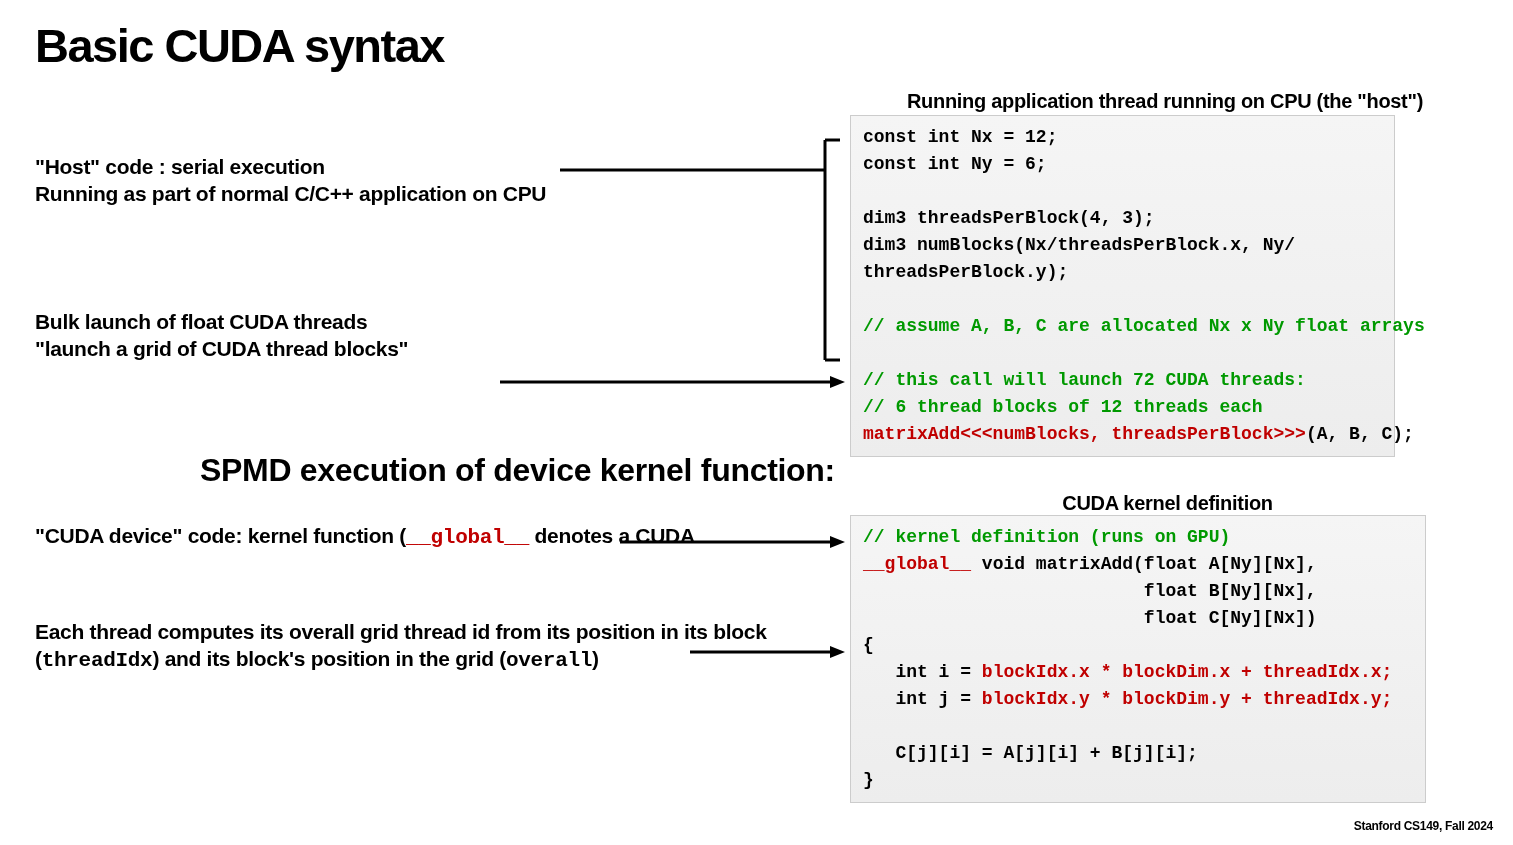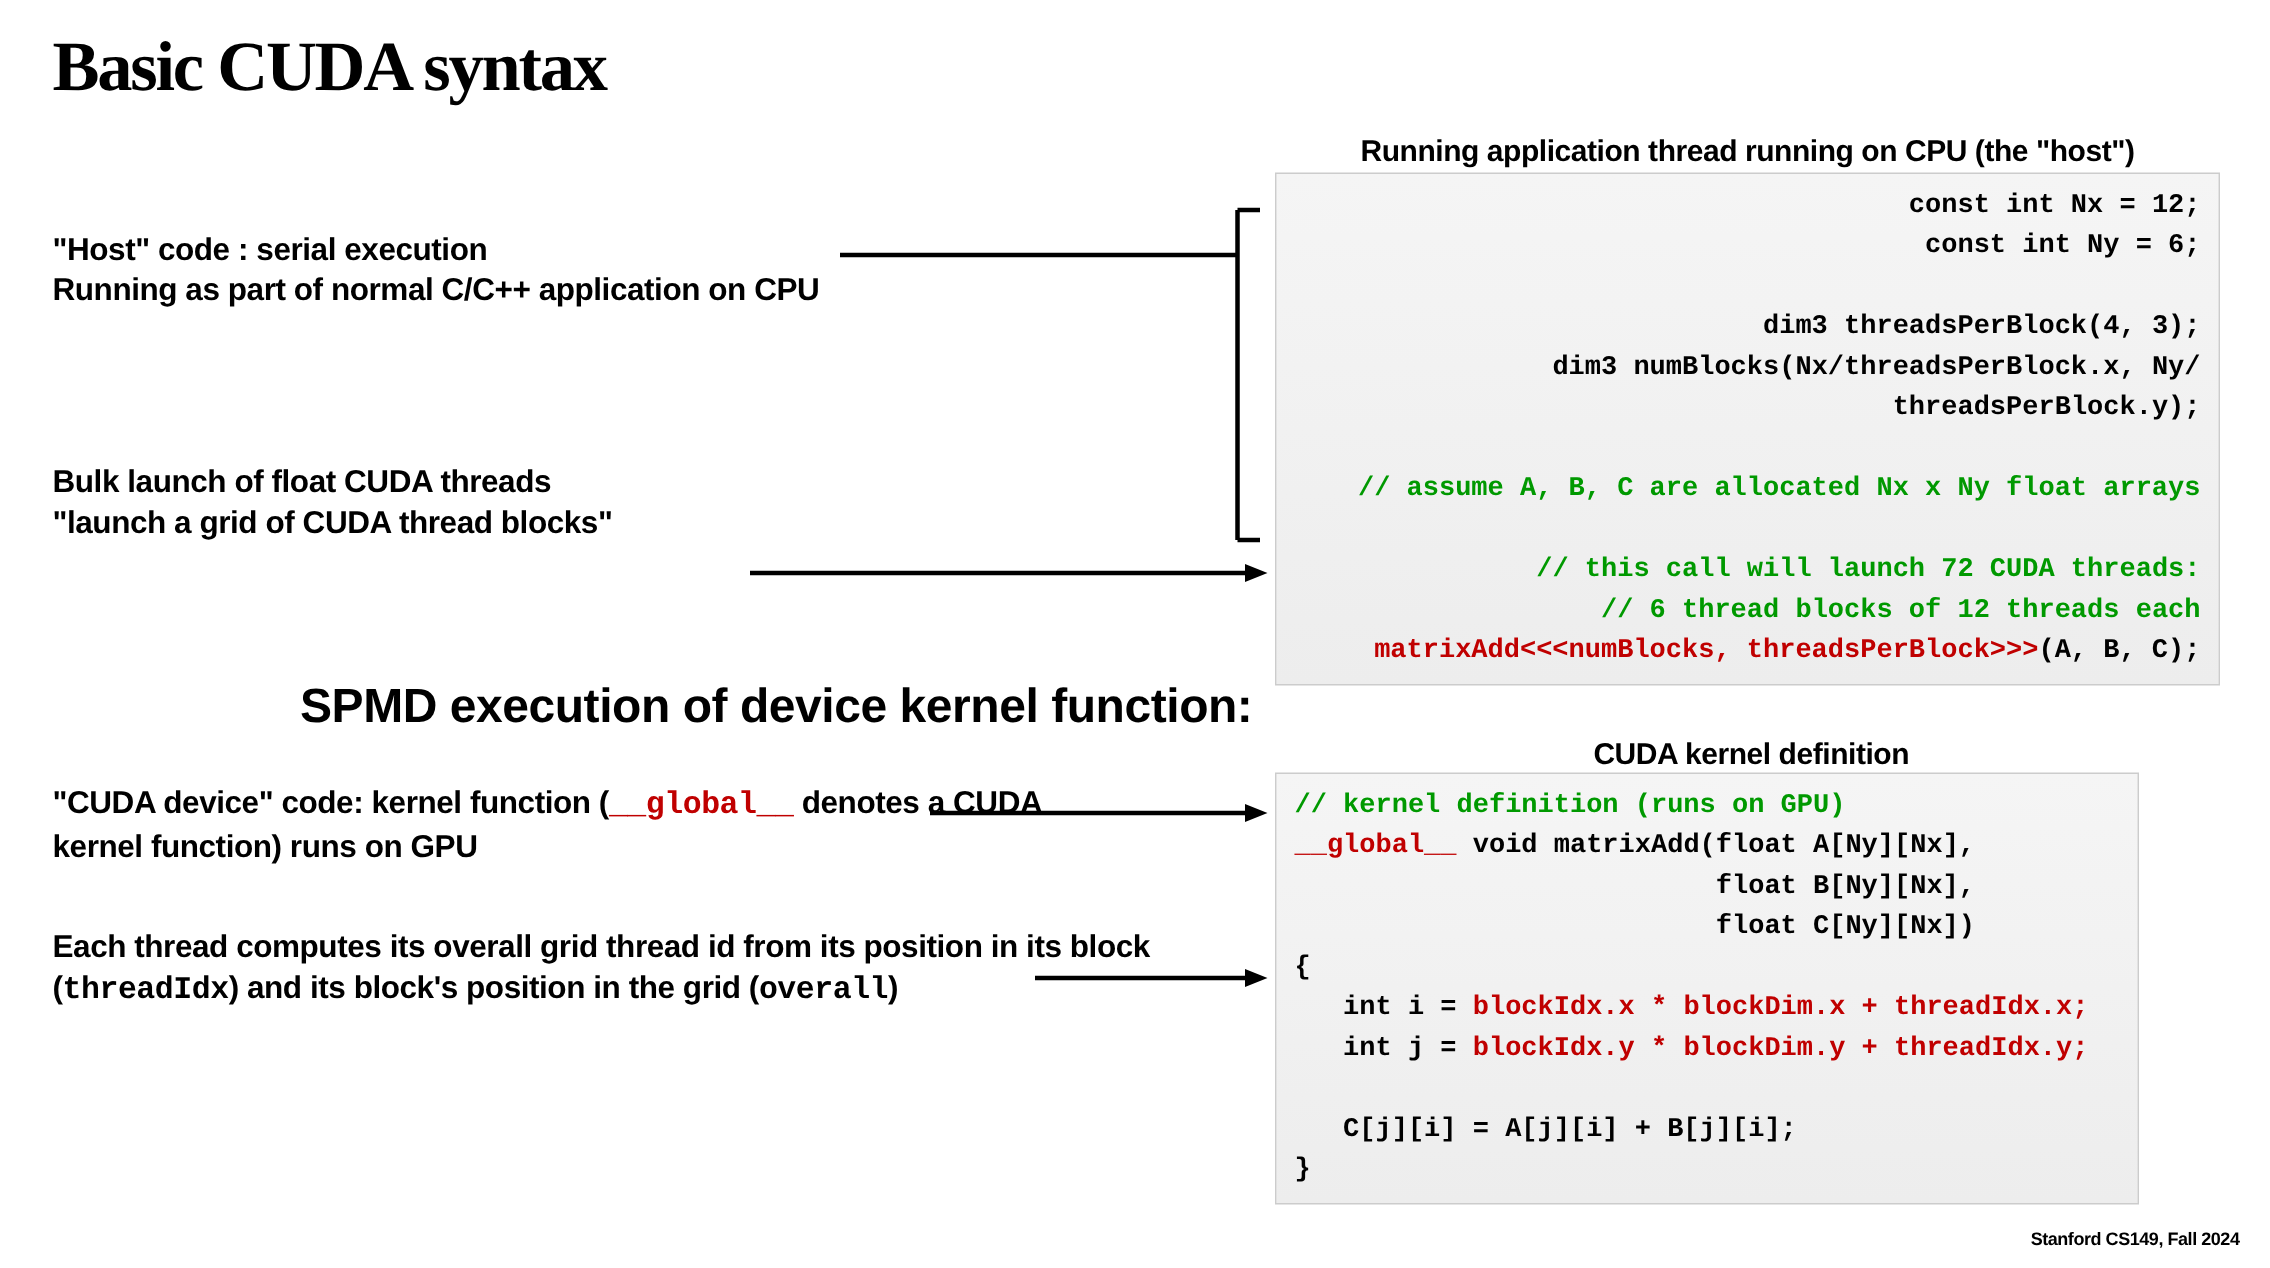--- a/index.html
+++ b/index.html
@@ -1,17 +1,17 @@
 <!DOCTYPE html>
 <html><head>
 <meta charset="utf-8">
 <style>
   * { box-sizing: border-box; margin: 0; padding: 0; }
   html, body { width: 1513px; height: 845px; background: #fff; font-family: Arial, Helvetica, sans-serif; position: relative; overflow: hidden; }
-  .slide-title { position: absolute; left: 35px; top: 18px; font-size: 47px; font-weight: 900; letter-spacing: -1.5px; font-family: Liberation Serif, serif; font-stretch: condensed; }
+  .slide-title { position: absolute; left: 35px; top: 18px; font-size: 47px; font-weight: 900; letter-spacing: -1.5px; font-family: Liberation Sans, sans-serif; font-stretch: condensed; }
   .text-block { position: absolute; font-size: 21px; font-weight: 700; line-height: 1.3; font-family: "Arial Narrow", Arial, sans-serif; font-stretch: condensed; letter-spacing: -0.3px; }
   .code-box { position: absolute; background: linear-gradient(180deg, #f5f5f5 0%, #ededed 100%); border: 1px solid #ccc; padding: 8px 12px; font-family: "Courier New", monospace; font-size: 18px; font-weight: 700; line-height: 1.5; white-space: pre; }
   .code-heading { position: absolute; font-size: 20px; font-weight: 700; text-align: center; font-family: "Arial Narrow", Arial, sans-serif; font-stretch: condensed; letter-spacing: -0.3px; }
   .mono { font-family: "Courier New", monospace; font-weight: 700; }
   .green { color: #009900; }
   .red { color: #c00000; }
   .footer { position: absolute; right: 20px; bottom: 12px; font-size: 12px; font-weight: 700; font-family: "Arial Narrow", Arial, sans-serif; font-stretch: condensed; letter-spacing: -0.3px; }
   svg.arrow { position: absolute; overflow: visible; }
 </style>
 </head>
@@ -26,31 +26,30 @@
 
 <div class="text-block" style="left:35px; top:308px;">
   <span>Bulk launch of float CUDA threads</span><br>
   <span>"launch a grid of CUDA thread blocks"</span><br>
 </div>
 
 <div class="text-block" style="left:200px; top:450px; font-size:32px;">SPMD execution of device kernel function:</div>
 
 <div class="text-block" style="left:35px; top:522px;">
   <span>"CUDA device" code: kernel function (</span><span class="mono red">__global__</span><span> denotes a CUDA</span><br>
-  <span>kernel function) runs on GPU</span>
 </div>
 
 <div class="text-block" style="left:35px; top:618px;">
   <span>Each thread computes its overall grid thread id from its position in its block</span><br>
   <span>(</span><span class="mono">threadIdx</span><span>) and its block's position in the grid (</span><span class="mono">overall</span><span>)</span>
 </div>
 
 <div class="code-heading" style="left:850px; top:90px; width:630px;">Running application thread running on CPU (the "host")</div>
 
-<div class="code-box" style="left:850px; top:115px; width:630px;text-align:right;"><span>const int Nx = 12;</span>
+<div class="code-box" style="left:850px; top:115px; width:545px;"><span>const int Nx = 12;</span>
 <span>const int Ny = 6;</span>
 <span></span>
 <span>dim3 threadsPerBlock(4, 3);</span>
 <span>dim3 numBlocks(Nx/threadsPerBlock.x, Ny/</span>
 <span>threadsPerBlock.y);</span>
 <span></span>
 <span class="green">// assume A, B, C are allocated Nx x Ny float arrays</span>
 <span></span>
 <span class="green">// this call will launch 72 CUDA threads:</span>
 <span class="green">// 6 thread blocks of 12 threads each</span>

